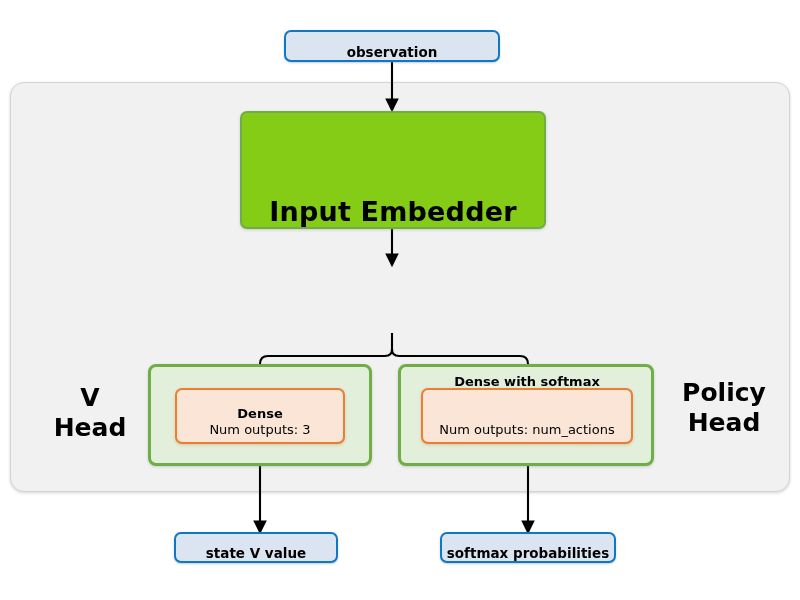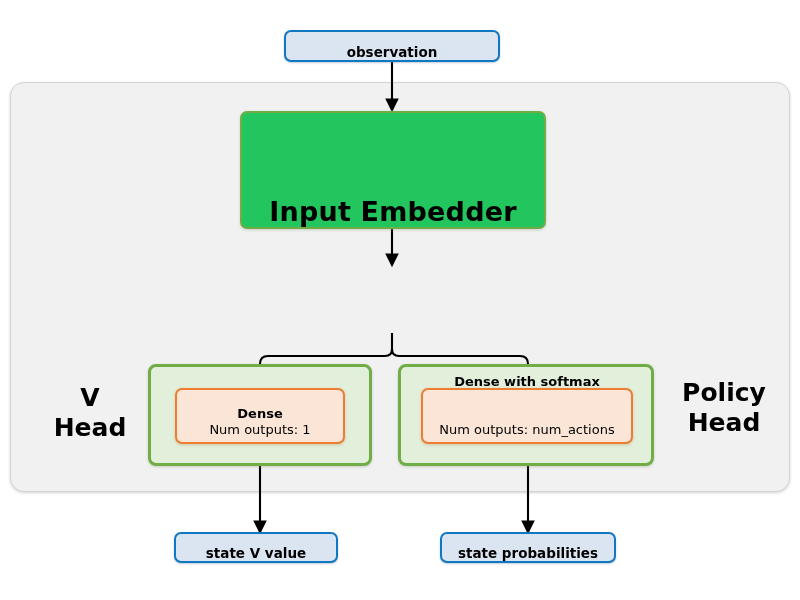--- a/index.html
+++ b/index.html
@@ -44,21 +44,21 @@
     background: #dbe5f1;
     border: 2px solid #1077c3;
     border-radius: 7px;
     font-size: 13.5px;
     font-weight: bold;
     box-shadow: 0 1px 2px rgba(120,140,170,0.45);
   }
 
   
   .green-node {
-    background: #22c55e;
+    background: #84cc16;
     border: 2px solid #70ad47;
     border-radius: 7px;
     box-shadow: 0 1px 3px rgba(140,160,140,0.40);
   }
   .green-node .node-title {
     font-size: 27px;
     font-weight: bold;
     letter-spacing: 0.2px;
   }
 
@@ -146,37 +146,37 @@
 
   <div class="node green-node" style="left:240px; top:111px; width:306px; height:118px;">
     <span class="node-title">Input Embedder</span>
   </div>
 
 
   <div class="head-group" style="left:148px; top:364px; width:224px; height:102px;"></div>
 
   <div class="node orange-node" style="left:175px; top:388px; width:170px; height:56px;">
     <span class="dense-title">Dense</span>
-    <span class="dense-sub">Num outputs: 1</span>
+    <span class="dense-sub">Num outputs: 3</span>
   </div>
 
   <div class="head-label" style="left:42px; top:383px; width:96px;">V
 Head</div>
 
   <div class="head-group" style="left:398px; top:364px; width:256px; height:102px;"></div>
 
   <div class="node orange-node" style="left:421px; top:388px; width:212px; height:56px;gap:32px;">
     <span class="dense-title">Dense with softmax</span>
     <span class="dense-sub">Num outputs: num_actions</span>
   </div>
 
   <div class="head-label" style="left:664px; top:378px; width:120px;">Policy
 Head</div>
 
   <div class="node io-node" style="left:174px; top:532px; width:164px; height:31px;">
     <span>state V value</span>
   </div>
 
   <div class="node io-node" style="left:440px; top:532px; width:176px; height:31px;">
-    <span>state probabilities</span>
+    <span>softmax probabilities</span>
   </div>
 
 </div>
 
 </body></html>

